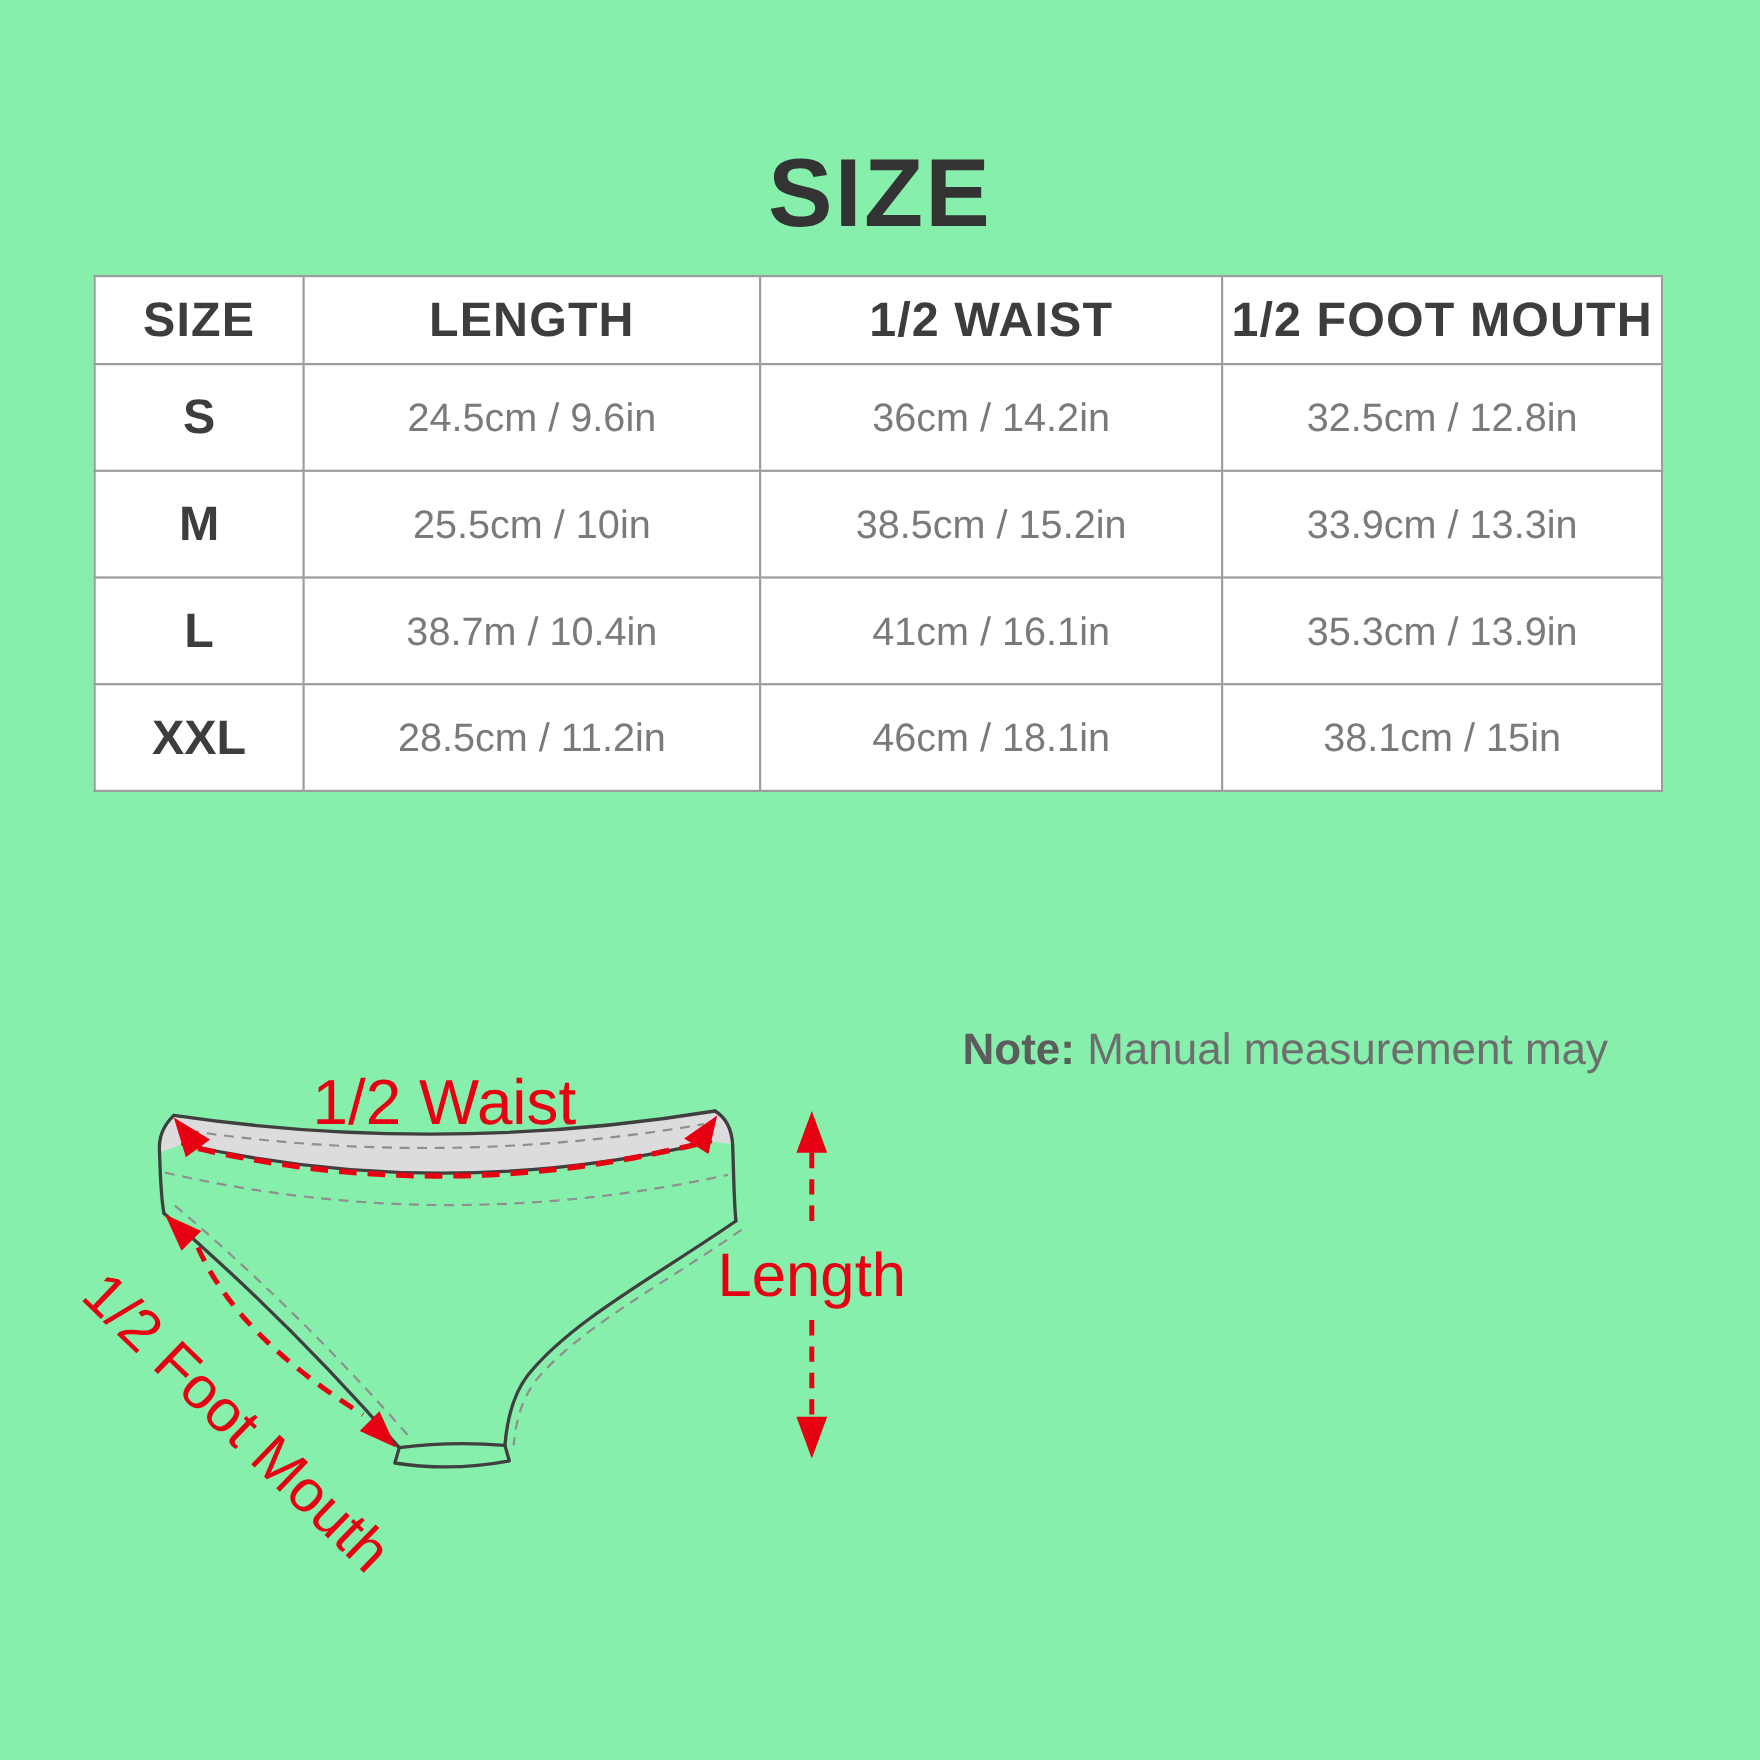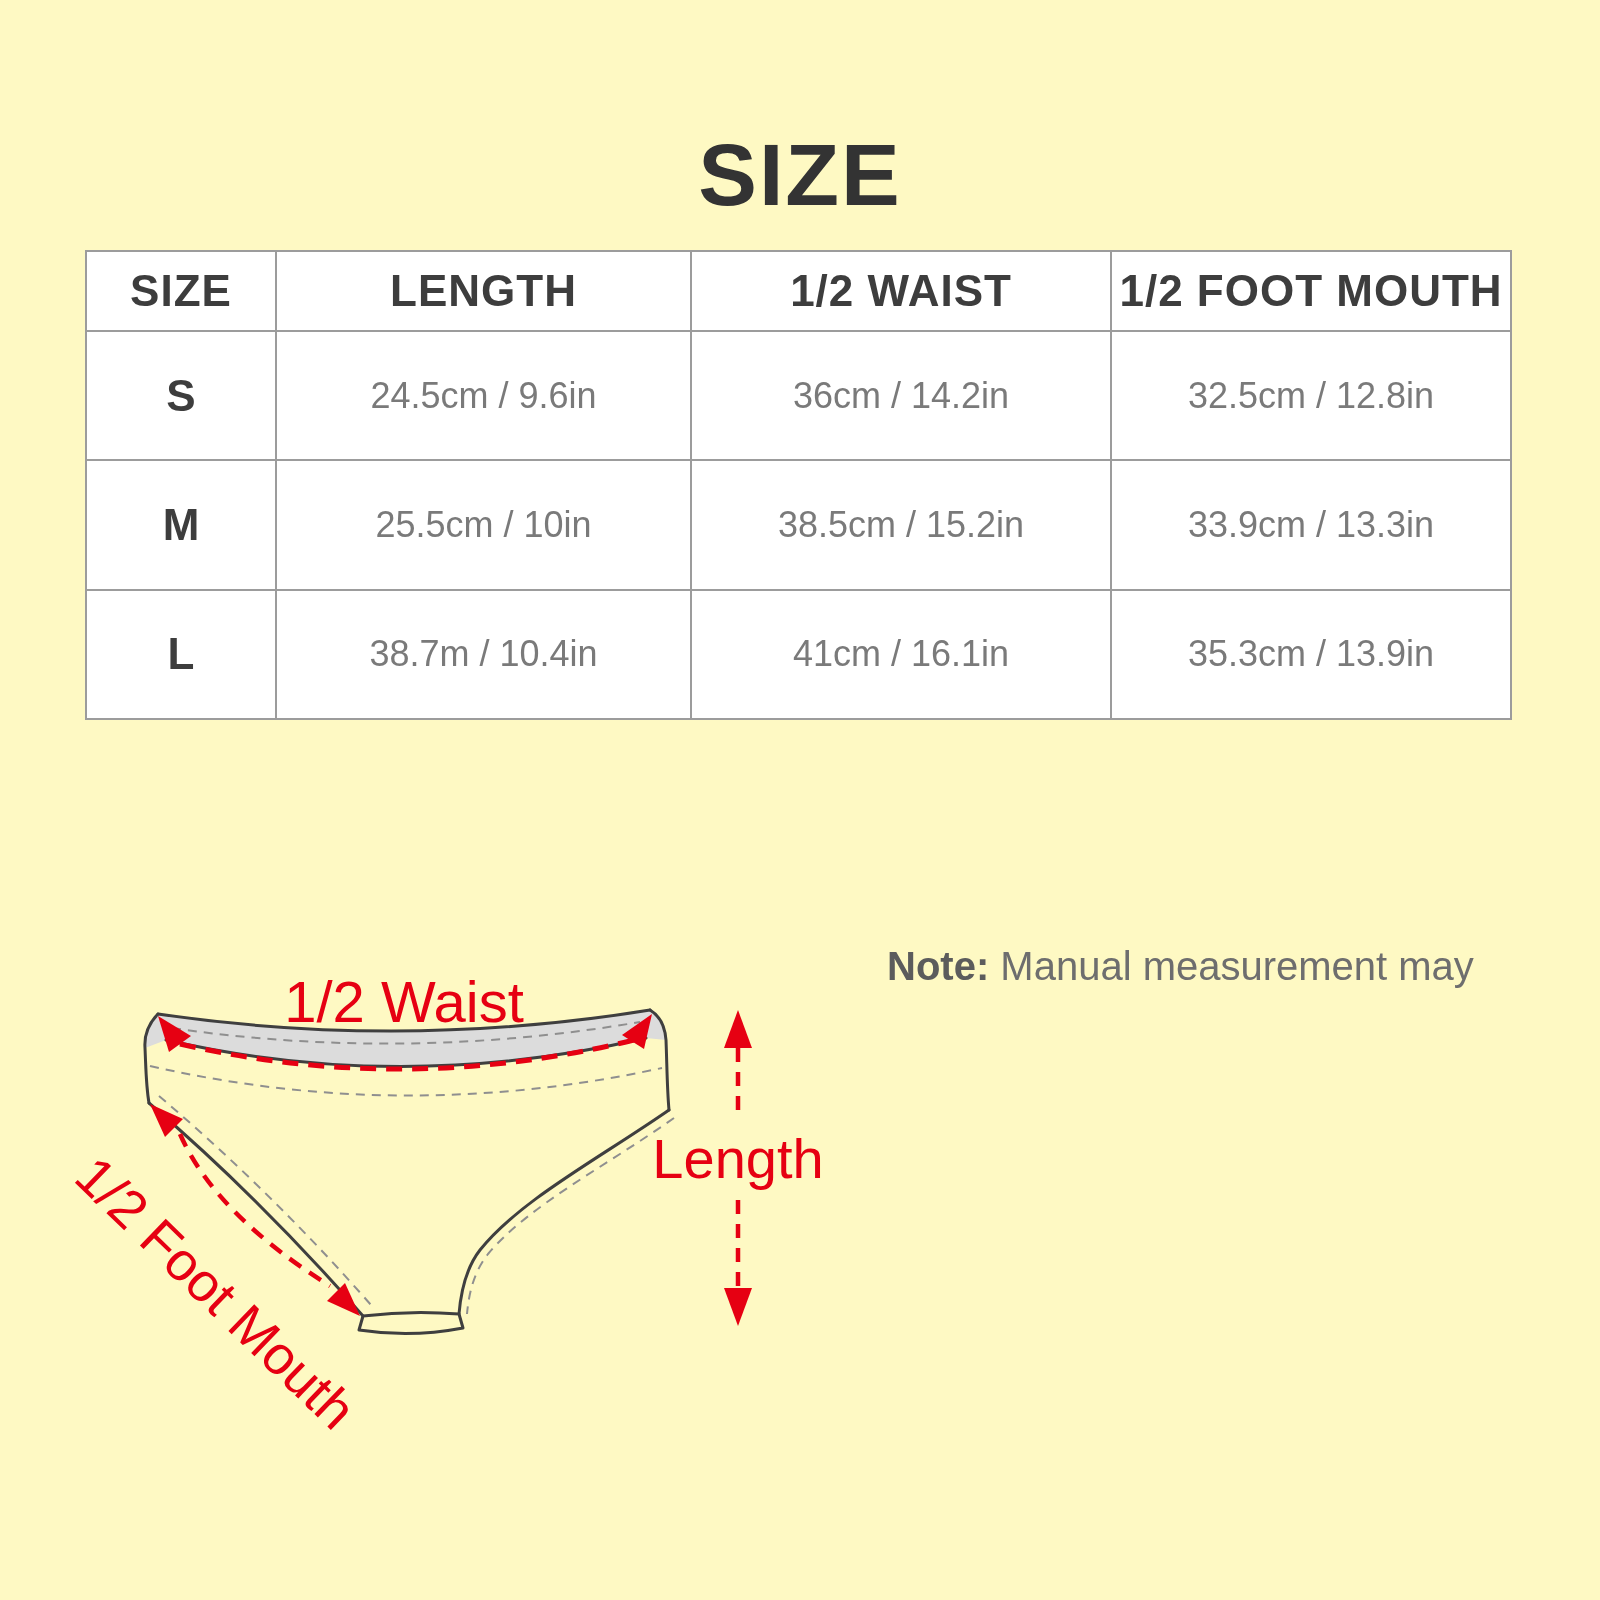--- a/index.html
+++ b/index.html
@@ -1,19 +1,19 @@
 <!DOCTYPE html>
 <html><head>
 <meta charset="utf-8">
 <style>
   html,body{margin:0;padding:0;background:#ffffff;}
   #stage{
     position:relative;
     width:1600px;height:1600px;
-    background:#fef9c3;
+    background:#86efac;
     font-family:"Liberation Sans", sans-serif;
     overflow:hidden;
   }
   
   .page-title{
     position:absolute;left:0;top:124px;width:1600px;
     text-align:center;
     font-size:88px;font-weight:bold;letter-spacing:2px;
     color:#333333;
   }
@@ -36,21 +36,21 @@
   td.size-label{
     font-size:44px;font-weight:bold;color:#3d3d3d;
   }
   td.measure{
     font-size:36px;font-weight:normal;color:#7a7a7a;
   }
   
   .note{
     position:absolute;left:875px;top:920px;width:640px;
     font-size:40px;line-height:68px;color:#6e6e6e;
-    margin:12px;
+    margin:0;
   }
   .note .note-label{font-weight:bold;color:#5c5c5c;}
   .note .nline{display:block;}
   
   svg.diagram{
     position:absolute;left:40px;top:940px;
     width:800px;height:530px;
   }
   .outline{fill:none;stroke:#3f3f3f;stroke-width:3;stroke-linecap:round;}
   .stitch{fill:none;stroke:#8f8f8f;stroke-width:2;stroke-dasharray:9 7;}
@@ -94,20 +94,26 @@
         <td class="measure">25.5cm / 10in</td>
         <td class="measure">38.5cm / 15.2in</td>
         <td class="measure">33.9cm / 13.3in</td>
       </tr>
       <tr>
         <td class="size-label">L</td>
         <td class="measure">38.7m / 10.4in</td>
         <td class="measure">41cm / 16.1in</td>
         <td class="measure">35.3cm / 13.9in</td>
       </tr>
+      <tr>
+        <td class="size-label">XXL</td>
+        <td class="measure">28.5cm / 11.2in</td>
+        <td class="measure">46cm / 18.1in</td>
+        <td class="measure">38.1cm / 15in</td>
+      </tr>
     </tbody>
   </table>
 
   <svg class="diagram" viewBox="40 940 800 530" xmlns="http://www.w3.org/2000/svg">
 
     <path class="band-fill" d="M158,1014 Q404,1050 650,1010 C660,1016 665,1026 666,1040 L646,1038 Q404,1094 166,1040 L145,1048 C144,1034 148,1024 158,1014 Z"></path>
 
     <path class="outline" d="M158,1014 Q404,1050 650,1010"></path>
     <path class="outline" d="M158,1014 C148,1024 144,1034 145,1048 C146,1070 146,1086 149,1103"></path>
     <path class="outline" d="M650,1010 C660,1016 665,1026 666,1040 C667,1064 667,1088 669,1110"></path>

